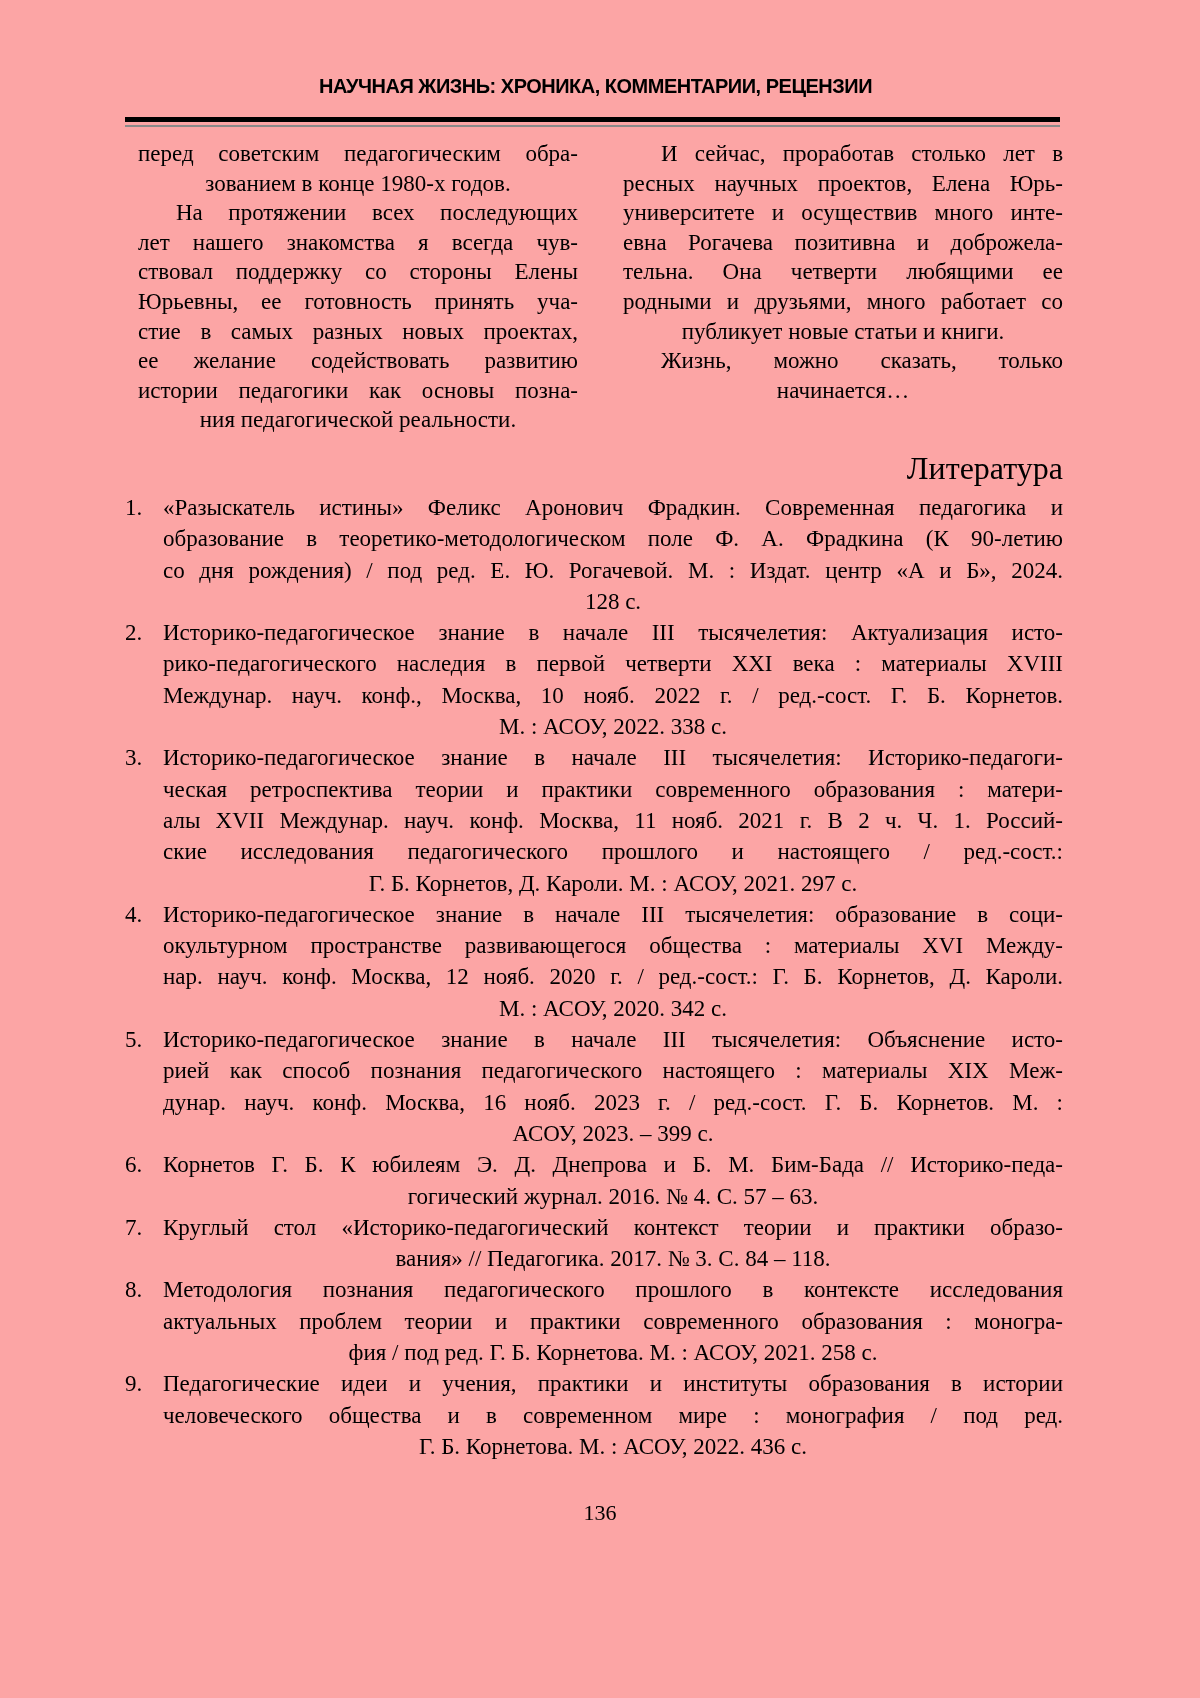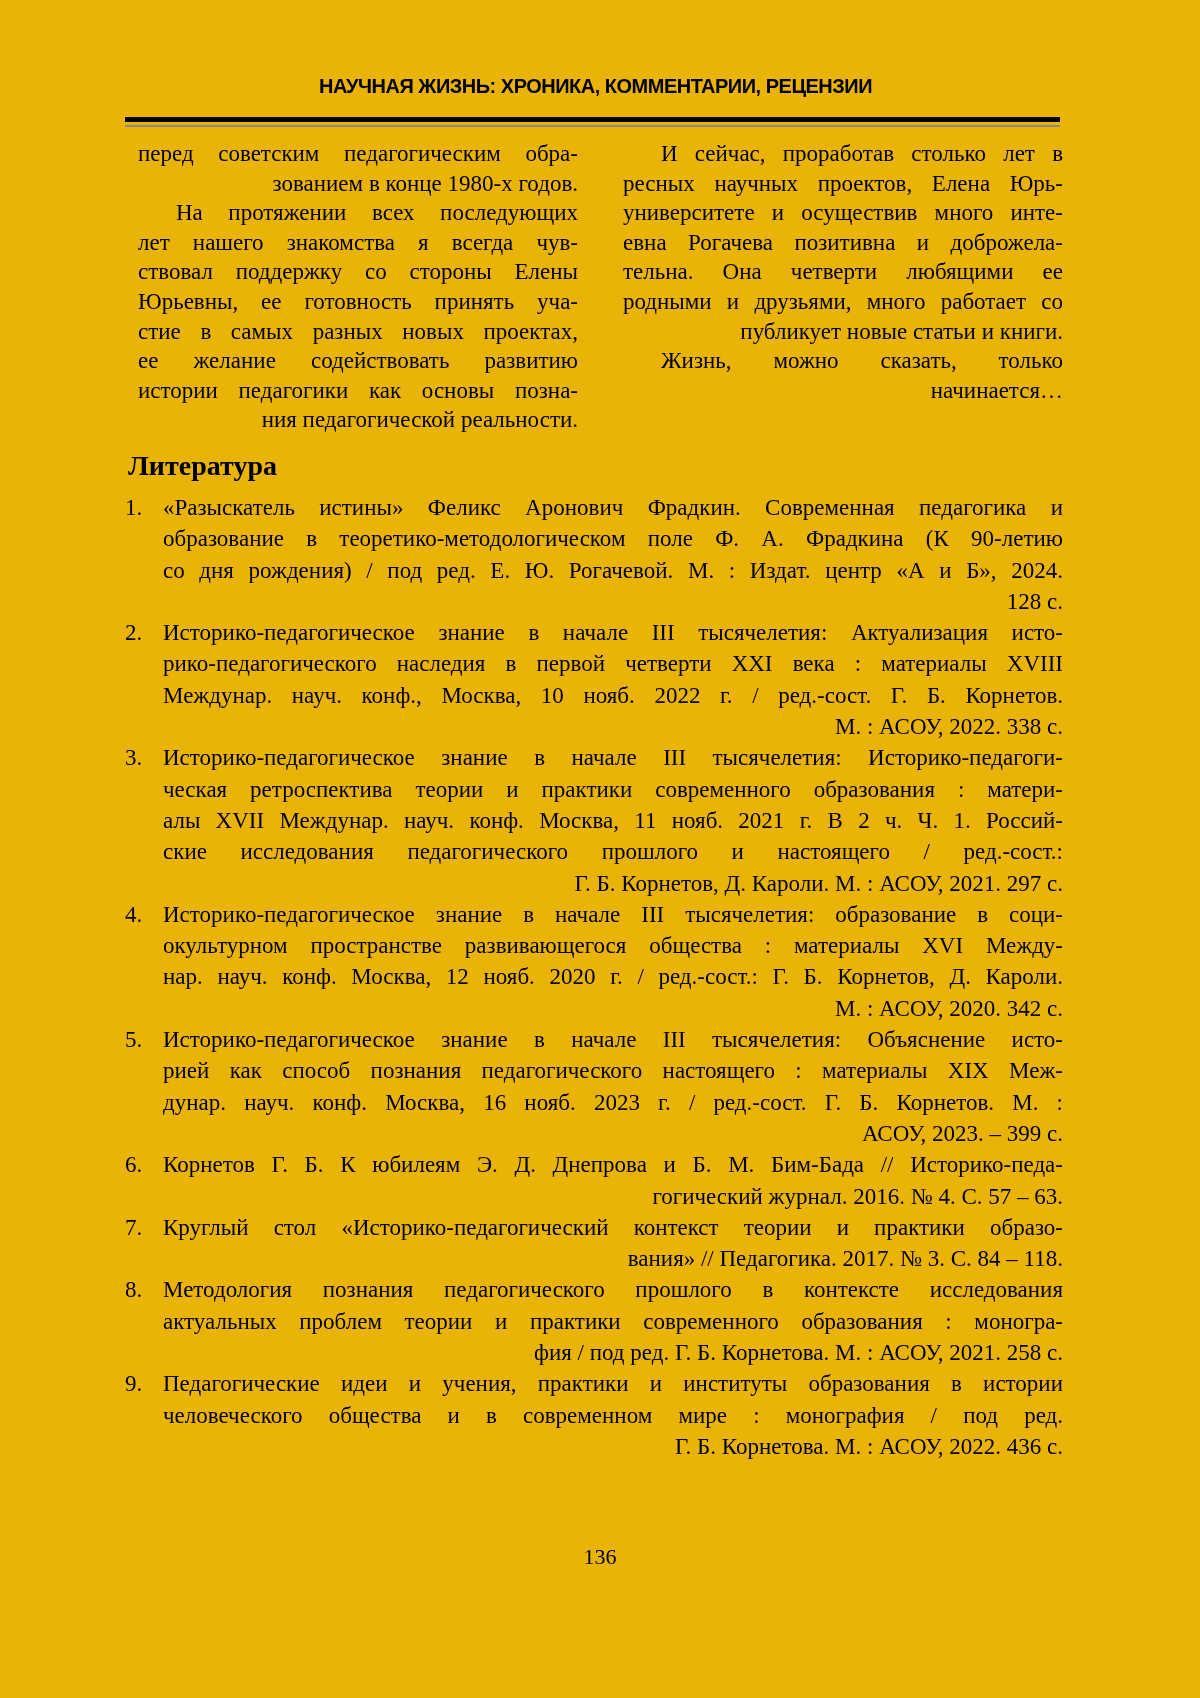--- a/index.html
+++ b/index.html
@@ -1,20 +1,20 @@
 <!DOCTYPE html>
 <html><head>
 <meta charset="utf-8">
 <style>
   html, body { margin: 0; padding: 0; background: #e8e8e8; }
   .page {
     position: relative;
     width: 1200px;
     height: 1698px;
-    background: #eab308;
+    background: #fca5a5;
     font-family: "Liberation Serif", "DejaVu Serif", serif;
     color: #000000;
     margin: 0 auto;
     overflow: hidden;
   }
   .running-head {
     position: absolute;
     top: 74px;
     left: 128px;
     width: 935px;
@@ -43,47 +43,47 @@
     width: 925px;
     display: flex;
     gap: 45px;
   }
   .col {
     width: 440px;
     font-size: 23px;
     line-height: 29.6px;
   }
   .ln { text-align: justify; text-align-last: justify; }
-  .ln.last { text-align: right; text-align-last: auto; }
+  .ln.last { text-align: center; text-align-last: auto; }
   .ln.ind { text-indent: 38px; }
 
   .lit-heading {
     position: absolute;
     top: 450px;
     left: 128px;
     width: 935px;
-    text-align: left;
-    font-weight: bold;
-    font-size: 28px;
+    text-align: right;
+    font-weight: normal;
+    font-size: 32px;
   }
   .ref-list {
     position: absolute;
     top: 492px;
     left: 125px;
     width: 938px;
     font-size: 23px;
     line-height: 31.3px;
   }
   .ref-item { display: flex; }
   .ref-num  { flex: none; width: 38px; }
   .ref-body { flex: 1; min-width: 0; }
 
   .page-number {
     position: absolute;
-    top: 1544px;
+    top: 1500px;
     left: 0;
     width: 1200px;
     text-align: center;
     font-size: 22px;
   }
 </style>
 </head>
 <body>
 
 <div class="page">

